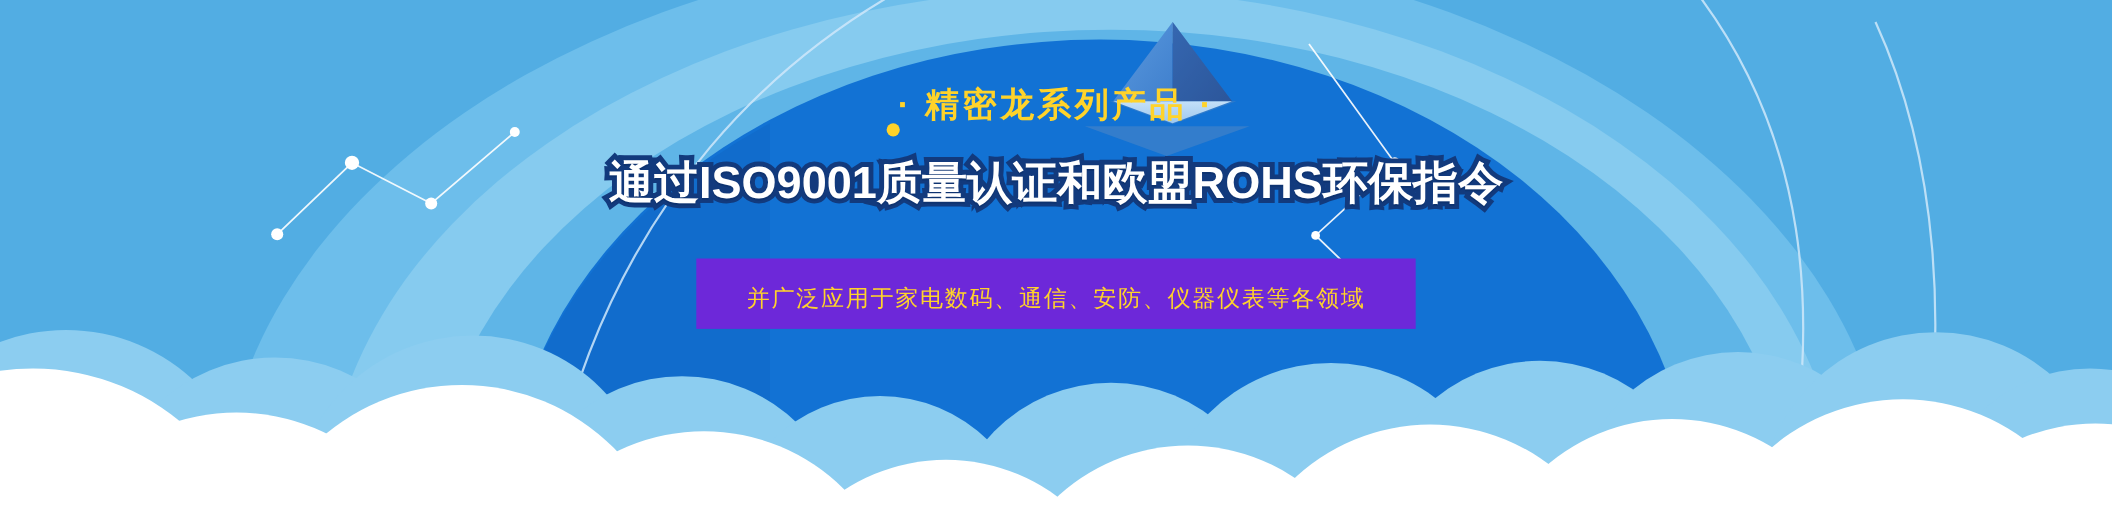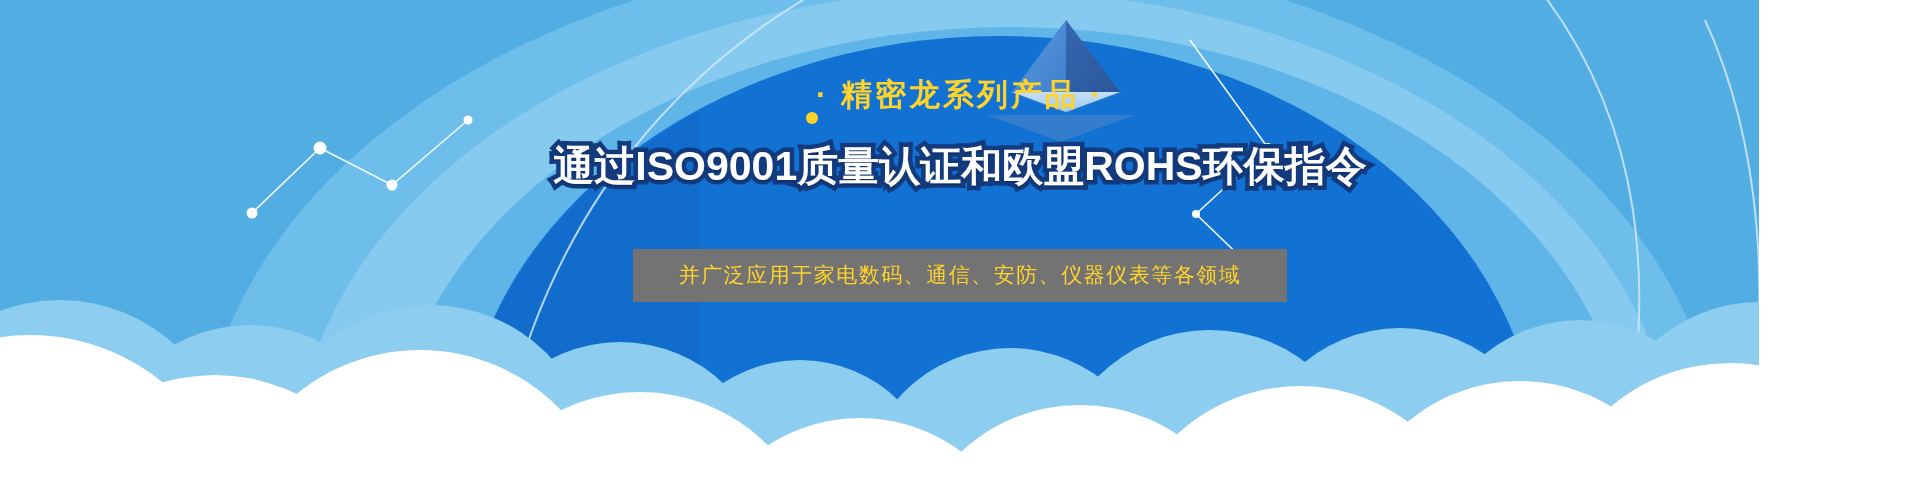--- a/index.html
+++ b/index.html
@@ -4,21 +4,21 @@
 <title>Banner</title>
 <style>
   * { margin:0; padding:0; box-sizing:border-box; }
   html, body {
     width:1920px; height:480px;
     overflow:hidden;
     font-family:"Liberation Sans","DejaVu Sans",sans-serif;
   }
   .banner {
     position:relative;
-    width:1759px; height:480px;
+    width:1920px; height:480px;
     background:#52ade3;
     overflow:hidden;
   }
   .bg-svg, .fg-svg {
     position:absolute; inset:0;
     width:1920px; height:480px;
     display:block;
   }
   .content {
     position:absolute;
@@ -51,23 +51,23 @@
     font-weight:bold;
     color:#ffffff;
     letter-spacing:0px;
     line-height:62px;
     white-space:nowrap;
     -webkit-text-stroke:9px #123a7d;
     paint-order:stroke fill;
     text-shadow:0 2px 0 rgba(10,40,90,.35);
   }
   .subtitle-bar {
-    margin-top:52px;
-    background:#737373;
-    padding:13px 46px 15px;
+    margin-top:38px;
+    background:#6d28d9;
+    padding:24px 46px 15px;
     pointer-events:auto;
   }
   .subtitle {
     font-size:21px;
     color:#ffd32a;
     letter-spacing:1.5px;
     line-height:1.2;
     white-space:nowrap;
   }
 </style>

